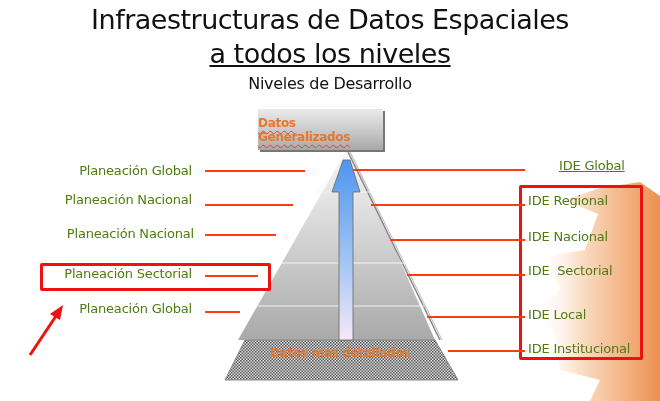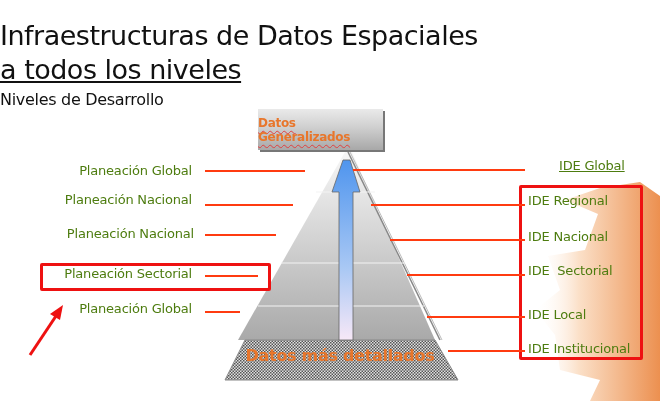--- a/index.html
+++ b/index.html
@@ -1,29 +1,29 @@
 <!DOCTYPE html>
 <html><head>
 <meta charset="utf-8">
 <style>
   html, body { margin: 0; padding: 0; }
   body { width: 660px; height: 401px; background: #ffffff; position: relative; overflow: hidden; font-family: "Liberation Sans", sans-serif; }
   .abs { position: absolute; }
-  .title { left: 0; width: 660px; text-align: left; color: #111; font-family: "DejaVu Sans", sans-serif; margin-top: 16px; }
+  .title { left: 0; width: 660px; text-align: center; color: #111; font-family: "DejaVu Sans", sans-serif; }
   .t1 { top: 4px; font-size: 27px; letter-spacing: -0.5px; }
   .t2 { top: 38px; font-size: 27px; letter-spacing: -0.5px; text-decoration: underline; }
   .t3 { top: 74px; font-size: 16px; letter-spacing: -0.3px; }
   .gear { left: 0; top: 0; }
   .topbox { left: 258px; top: 109px; width: 125px; height: 41px; background: linear-gradient(#eaeaea, #cfcfcf 45%, #a8a8a8); box-shadow: 2px 2px 0 #777; display: flex; align-items: center; justify-content: center; }
   .topbox span { color: #e8762b; font-size: 12px; font-weight: bold; text-decoration: underline wavy #e04040; text-decoration-thickness: 1px; text-underline-offset: 3px; font-family: "DejaVu Sans", sans-serif; letter-spacing: -0.3px; }
   .lbl { font-size: 13px; color: #4d7c0f; font-family: "DejaVu Sans", sans-serif; white-space: nowrap; letter-spacing: -0.2px; }
   .lbl-left { text-align: right; }
   .rline { height: 2px; background: #ff3b10; }
   .hl-box { border: 3px solid #ee1111; border-radius: 2px; box-sizing: border-box; }
-  .bottom-text { left: 240px; top: 346px; width: 200px; text-align: center; color: #e8762b; font-weight: bold; font-size: 16px; font-family: "DejaVu Sans", sans-serif; letter-spacing: -0.3px; }
+  .bottom-text { left: 240px; top: 346px; width: 200px; text-align: center; color: #e8762b; font-weight: bold; font-size: 12px; font-family: "DejaVu Sans", sans-serif; letter-spacing: -0.3px; }
 </style>
 </head>
 <body>
 
 <svg class="abs gear" width="660" height="401" viewBox="0 0 660 401">
   <defs>
     <linearGradient id="gearGrad" x1="0" y1="0" x2="1" y2="0">
       <stop offset="0" stop-color="#ffffff" stop-opacity="0"></stop>
       <stop offset="0.35" stop-color="#fbe0c8"></stop>
       <stop offset="1" stop-color="#ec9050"></stop>

